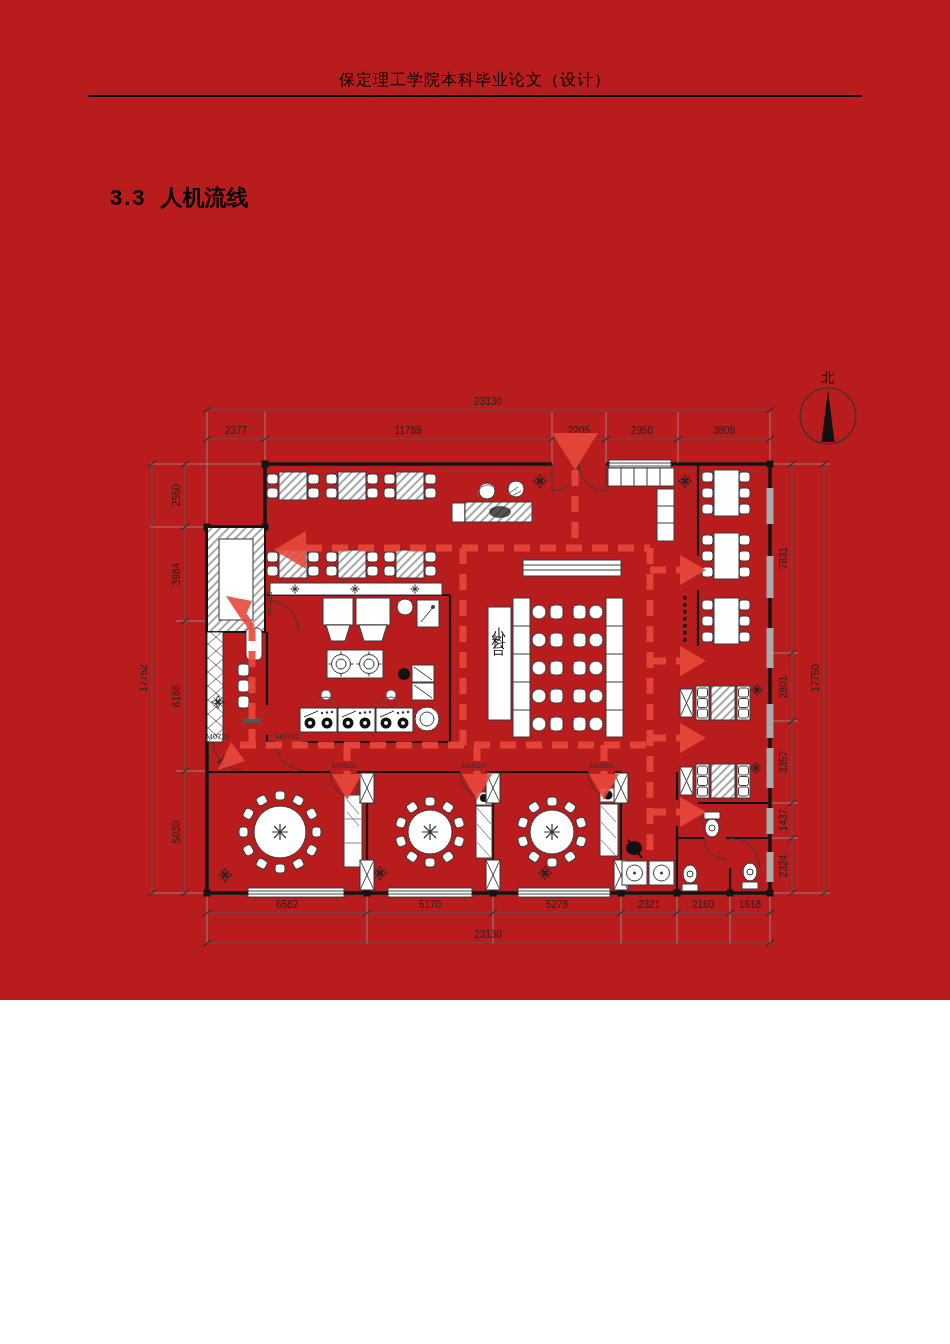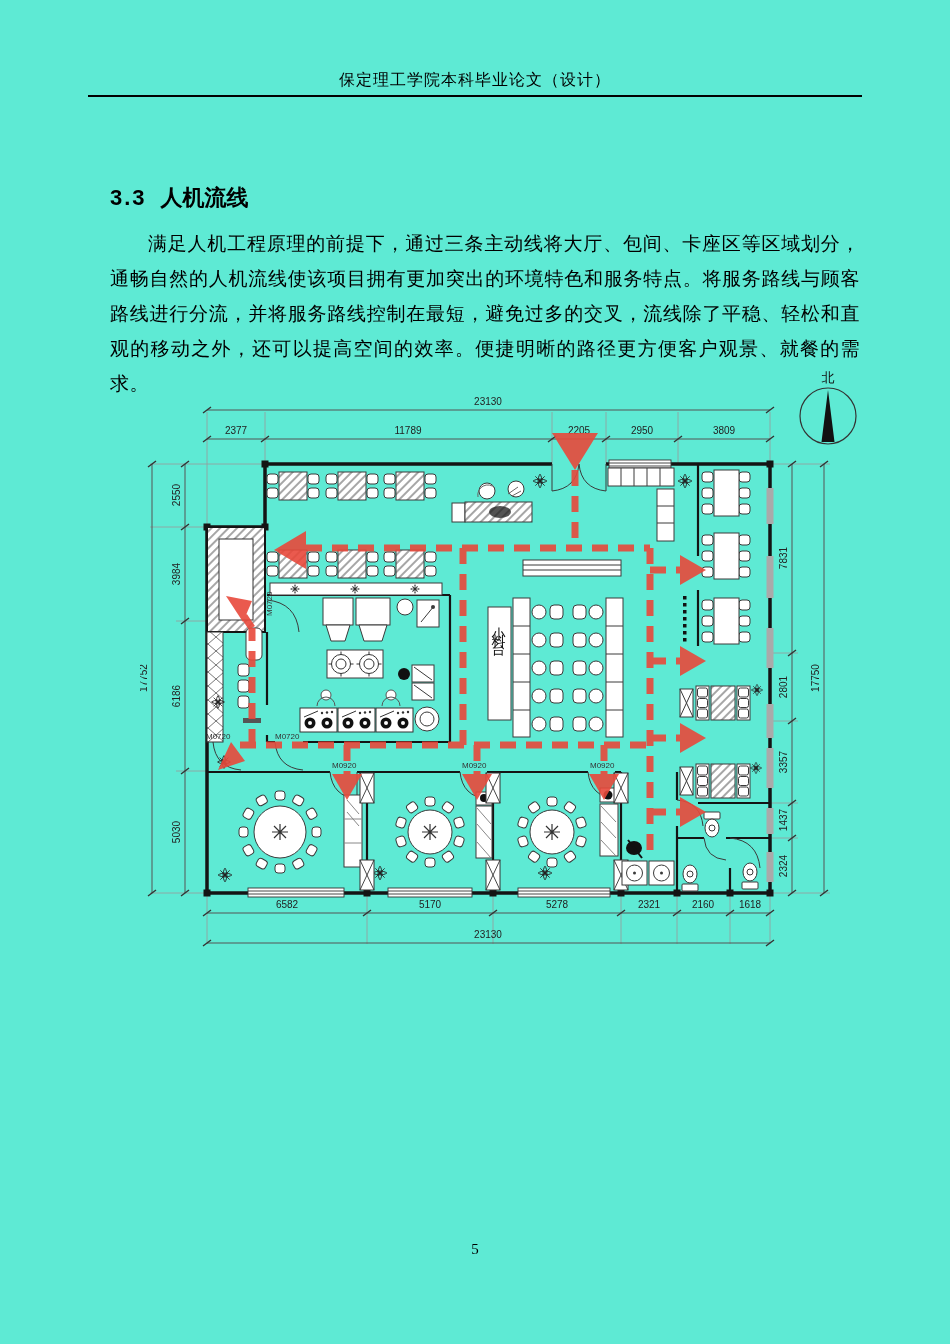--- a/index.html
+++ b/index.html
@@ -1,16 +1,16 @@
 <!DOCTYPE html>
 <html><head>
 <meta charset="utf-8">
 <style>
   html,body{margin:0;padding:0;background:#fff;}
-  .page{position:relative;width:950px;height:1344px;background:#5eead4;overflow:hidden;
+  .page{position:relative;width:950px;height:1000px;background:#b91c1c;overflow:hidden;
         font-family:"Liberation Serif","DejaVu Serif",serif;color:#000;}
   .hdr{position:absolute;top:70px;left:0;width:100%;text-align:center;
        font-size:16px;letter-spacing:1px;}
   .hdr-rule{position:absolute;top:95px;left:88px;width:774px;height:2px;background:#000;}
   .heading{position:absolute;top:183px;left:110px;font-family:"Liberation Sans","DejaVu Sans",sans-serif;
        font-weight:bold;font-size:22px;}
   .heading .num{margin-right:14px;letter-spacing:2px;}
   .para{position:absolute;top:226px;left:110px;width:750px;font-size:19px;line-height:35px;
        text-align:justify;text-indent:38px;letter-spacing:0.4px;}
   .figwrap{position:absolute;left:140px;top:352px;width:740px;height:608px;}
@@ -27,21 +27,20 @@
 
 <div class="page">
 
   <div class="hdr">保定理工学院本科毕业论文（设计）</div>
   <div class="hdr-rule"></div>
 
   <div class="heading">
     <span class="num">3.3</span><span>人机流线</span>
   </div>
 
-  <div class="para">满足人机工程原理的前提下，通过三条主动线将大厅、包间、卡座区等区域划分，通畅自然的人机流线使该项目拥有更加突出的环境特色和服务特点。将服务路线与顾客路线进行分流，并将服务路线控制在最短，避免过多的交叉，流线除了平稳、轻松和直观的移动之外，还可以提高空间的效率。便捷明晰的路径更方便客户观景、就餐的需求。</div>
 
   <div class="figwrap">
   <svg width="740" height="608" viewBox="140 352 740 608" xmlns="http://www.w3.org/2000/svg">
     <defs>
       <pattern id="hat" width="6" height="6" patternUnits="userSpaceOnUse" patternTransform="rotate(45)">
         <rect width="6" height="6" fill="#fff"></rect>
             <line x1="1" y1="0" x2="1" y2="6" stroke="#777" stroke-width="1.3"></line>
       </pattern>
       <pattern id="xpat" width="16" height="14" patternUnits="userSpaceOnUse">
         <rect width="16" height="14" fill="#fff"></rect>

